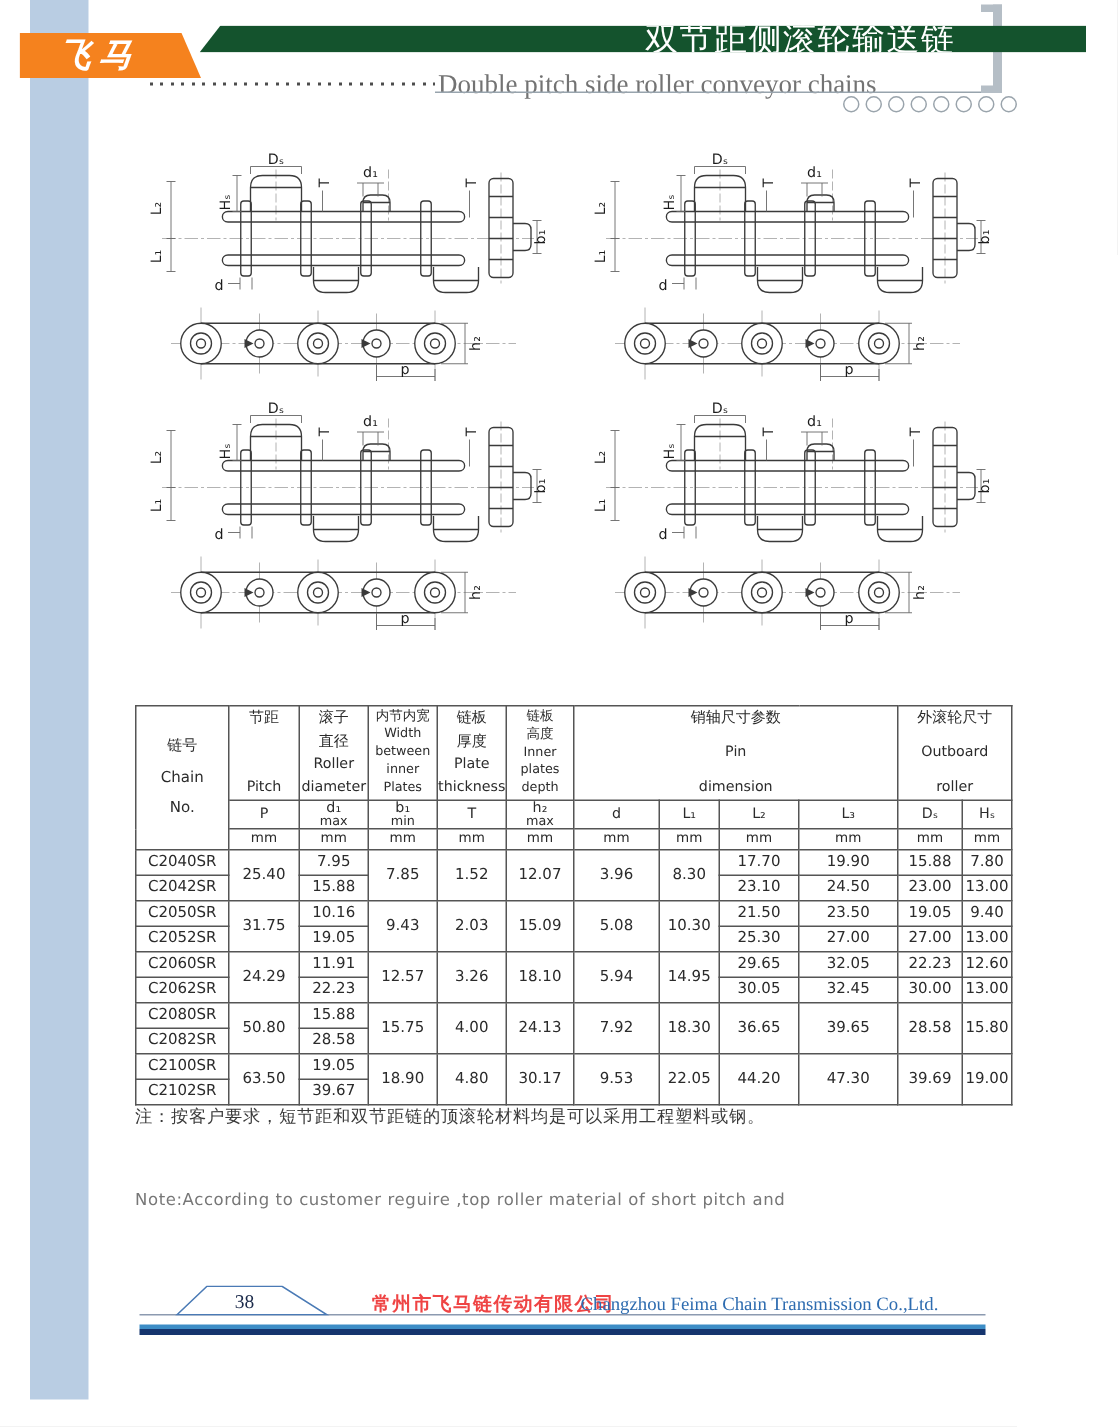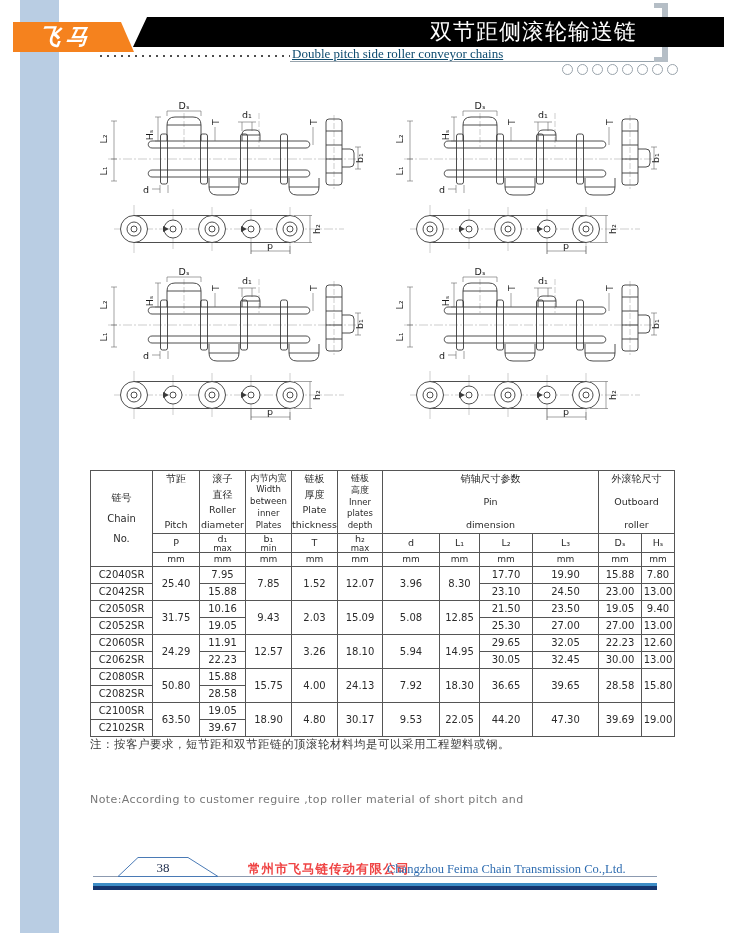--- a/index.html
+++ b/index.html
@@ -6,31 +6,31 @@
   .page{position:relative;width:745px;height:951px;background:#ffffff;margin:0 auto;
         font-family:"DejaVu Sans","Liberation Sans",sans-serif;overflow:hidden;}
   
   .sidebar{position:absolute;left:20px;top:0;width:39px;height:933px;background:#b9cde3;z-index:1;}
   
   .orange-band{position:absolute;left:13px;top:22px;width:121px;height:30px;background:#f5821e;
         clip-path:polygon(0 0, calc(100% - 13px) 0, 100% 100%, 0 100%);z-index:4;
         display:flex;align-items:center;justify-content:center;}
   .logo-text{color:#fff;font-family:"DejaVu Serif","Liberation Serif",serif;font-style:italic;
         font-weight:bold;font-size:22px;letter-spacing:5px;padding-right:16px;transform:skewX(-6deg);}
-  .blue-banner{position:absolute;left:133px;top:17px;width:591px;height:30px;background:#000000;
+  .blue-banner{position:absolute;left:133px;top:17px;width:591px;height:18px;background:#14532d;
         clip-path:polygon(14px 0, 100% 0, 100% 100%, 0 100%);z-index:3;
         display:flex;align-items:center;justify-content:flex-end;}
   .banner-title{color:#ffffff;font-size:22px;font-weight:500;letter-spacing:1px;padding-right:87px;}
   .corner-bracket{position:absolute;left:654px;top:3px;width:14px;height:59px;z-index:2;
         border-top:5px solid #b5bec6;border-right:6px solid #b5bec6;border-bottom:5px solid #b5bec6;
         box-sizing:border-box;}
   .dotted-line{position:absolute;left:100px;top:55px;width:190px;height:2px;
         background:repeating-linear-gradient(to right,#4d4d4d 0 2px,transparent 2px 7px);}
   .subtitle{position:absolute;left:292px;top:46px;font-family:"Liberation Serif","DejaVu Serif",serif;
-        font-size:13px;color:#0c4a6e;white-space:nowrap;text-decoration:underline;}
+        font-size:18px;color:#737373;white-space:nowrap;}
   .subtitle-underline{position:absolute;left:290px;top:61px;width:378px;height:1px;background:#98a4ad;}
   .deco-circles{position:absolute;left:562px;top:64px;display:flex;gap:4px;}
   .deco-circle{width:11px;height:11px;border:1.6px solid #9aa4ac;border-radius:50%;
         background:#fff;box-sizing:border-box;}
   
   .diagram-slot{position:absolute;width:272px;height:158px;}
   #slot1{left:94px;top:100px;} #slot2{left:390px;top:100px;}
   #slot3{left:94px;top:266px;} #slot4{left:390px;top:266px;}
   .diagram-slot svg{width:100%;height:100%;}
   
@@ -563,21 +563,21 @@
       </tr>
 
       <tr class="dr">
         <td>C2050SR</td>
         <td rowspan="2">31.75</td>
         <td>10.16</td>
         <td rowspan="2">9.43</td>
         <td rowspan="2">2.03</td>
         <td rowspan="2">15.09</td>
         <td rowspan="2">5.08</td>
-        <td rowspan="2">12.85</td>
+        <td rowspan="2">10.30</td>
         <td>21.50</td>
         <td>23.50</td>
         <td>19.05</td>
         <td>9.40</td>
       </tr>
       <tr class="dr">
         <td>C2052SR</td>
         <td>19.05</td>
         <td>25.30</td>
         <td>27.00</td>

